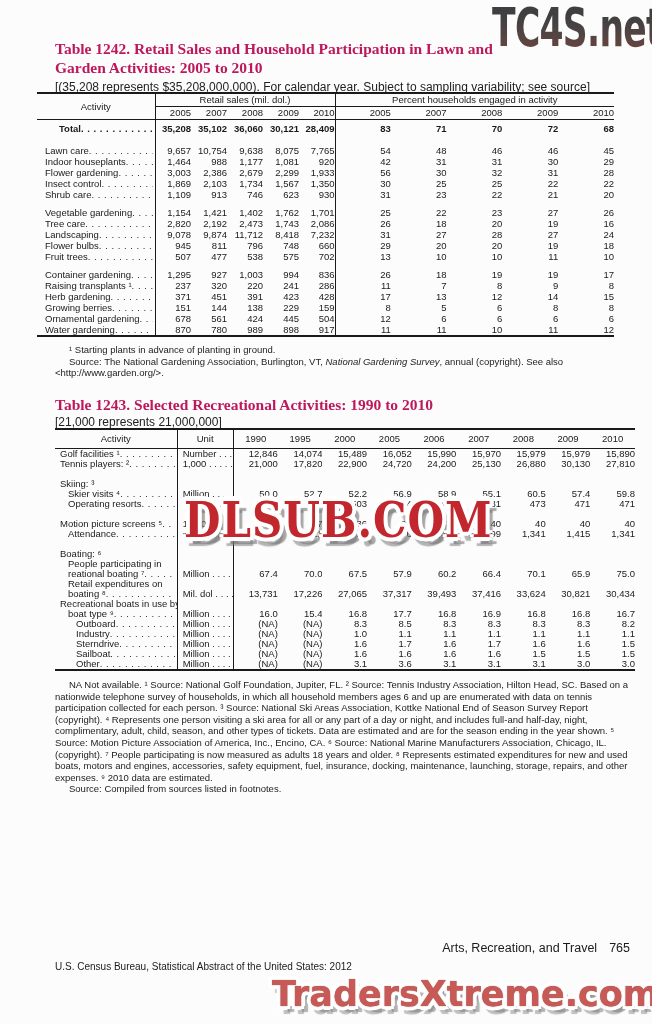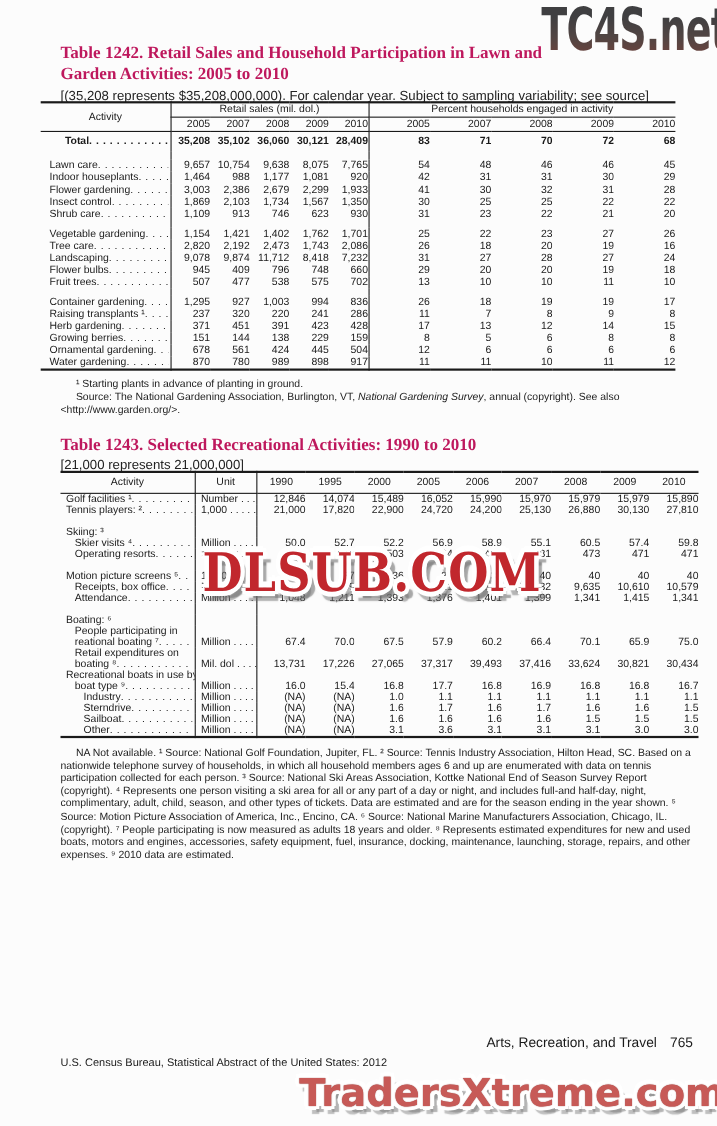--- a/index.html
+++ b/index.html
@@ -198,21 +198,21 @@
             <div class="cellflex">
               <span class="lbl">Flower gardening</span>
               <span class="dots"></span>
             </div>
           </td>
           <td class="num">3,003</td>
           <td class="num">2,386</td>
           <td class="num">2,679</td>
           <td class="num">2,299</td>
           <td class="num sep">1,933</td>
-          <td class="num">41</td>
+          <td class="num">56</td>
           <td class="num">30</td>
           <td class="num">32</td>
           <td class="num">31</td>
           <td class="num">28</td>
         </tr>
         <tr>
           <td class="act">
             <div class="cellflex">
               <span class="lbl">Insect control</span>
               <span class="dots"></span>
@@ -315,21 +315,21 @@
           <td class="num">24</td>
         </tr>
         <tr>
           <td class="act">
             <div class="cellflex">
               <span class="lbl">Flower bulbs</span>
               <span class="dots"></span>
             </div>
           </td>
           <td class="num">945</td>
-          <td class="num">409</td>
+          <td class="num">811</td>
           <td class="num">796</td>
           <td class="num">748</td>
           <td class="num sep">660</td>
           <td class="num">29</td>
           <td class="num">20</td>
           <td class="num">20</td>
           <td class="num">19</td>
           <td class="num">18</td>
         </tr>
         <tr>
@@ -642,38 +642,20 @@
           <td class="num">38</td>
           <td class="num">39</td>
           <td class="num">40</td>
           <td class="num">40</td>
           <td class="num">40</td>
           <td class="num">40</td>
         </tr>
         <tr>
           <td class="act">
             <div class="cellflex" style="padding-left: 8px;">
-              <span class="lbl">Receipts, box office</span>
-              <span class="dots"></span>
-            </div>
-          </td>
-          <td class="unit">Mil. dol . . . .</td>
-          <td class="num">4,426</td>
-          <td class="num">5,269</td>
-          <td class="num">7,511</td>
-          <td class="num">8,821</td>
-          <td class="num">9,160</td>
-          <td class="num">9,632</td>
-          <td class="num">9,635</td>
-          <td class="num">10,610</td>
-          <td class="num">10,579</td>
-        </tr>
-        <tr>
-          <td class="act">
-            <div class="cellflex" style="padding-left: 8px;">
               <span class="lbl">Attendance</span>
               <span class="dots"></span>
             </div>
           </td>
           <td class="unit">Million . . . .</td>
           <td class="num">1,048</td>
           <td class="num">1,211</td>
           <td class="num">1,393</td>
           <td class="num">1,376</td>
           <td class="num">1,401</td>
@@ -765,20 +747,38 @@
           <td class="num">17.7</td>
           <td class="num">16.8</td>
           <td class="num">16.9</td>
           <td class="num">16.8</td>
           <td class="num">16.8</td>
           <td class="num">16.7</td>
         </tr>
         <tr>
           <td class="act">
             <div class="cellflex" style="padding-left: 16px;">
+              <span class="lbl">Outboard</span>
+              <span class="dots"></span>
+            </div>
+          </td>
+          <td class="unit">Million . . . .</td>
+          <td class="num">(NA)</td>
+          <td class="num">(NA)</td>
+          <td class="num">8.3</td>
+          <td class="num">8.5</td>
+          <td class="num">8.3</td>
+          <td class="num">8.3</td>
+          <td class="num">8.3</td>
+          <td class="num">8.3</td>
+          <td class="num">8.2</td>
+        </tr>
+        <tr>
+          <td class="act">
+            <div class="cellflex" style="padding-left: 16px;">
               <span class="lbl">Industry</span>
               <span class="dots"></span>
             </div>
           </td>
           <td class="unit">Million . . . .</td>
           <td class="num">(NA)</td>
           <td class="num">(NA)</td>
           <td class="num">1.0</td>
           <td class="num">1.1</td>
           <td class="num">1.1</td>
@@ -839,20 +839,21 @@
           <td class="num">3.1</td>
           <td class="num">3.1</td>
           <td class="num">3.0</td>
           <td class="num">3.0</td>
         </tr>
       </tbody>
   </table>
 
   <div class="fnotes fn1243">
     <p class="ind">NA Not available. ¹ Source: National Golf Foundation, Jupiter, FL. ² Source: Tennis Industry Association, Hilton Head, SC. Based on a nationwide telephone survey of households, in which all household members ages 6 and up are enumerated with data on tennis participation collected for each person. ³ Source: National Ski Areas Association, Kottke National End of Season Survey Report (copyright). ⁴ Represents one person visiting a ski area for all or any part of a day or night, and includes full-and half-day, night, complimentary, adult, child, season, and other types of tickets. Data are estimated and are for the season ending in the year shown. ⁵ Source: Motion Picture Association of America, Inc., Encino, CA. ⁶ Source: National Marine Manufacturers Association, Chicago, IL. (copyright). ⁷ People participating is now measured as adults 18 years and older. ⁸ Represents estimated expenditures for new and used boats, motors and engines, accessories, safety equipment, fuel, insurance, docking, maintenance, launching, storage, repairs, and other expenses. ⁹ 2010 data are estimated.</p>
+    <p class="ind">Source: Compiled from sources listed in footnotes.</p>
   </div>
 
   <div class="footer-right"><span>Arts, Recreation, and Travel</span><span class="pgnum">765</span></div>
   <div class="footer-left">U.S. Census Bureau, Statistical Abstract of the United States: 2012</div>
 
   <div class="wm wm-mid">DLSUB.COM</div>
   <div class="wm wm-bot">TradersXtreme.com</div>
 
 </div>
 

